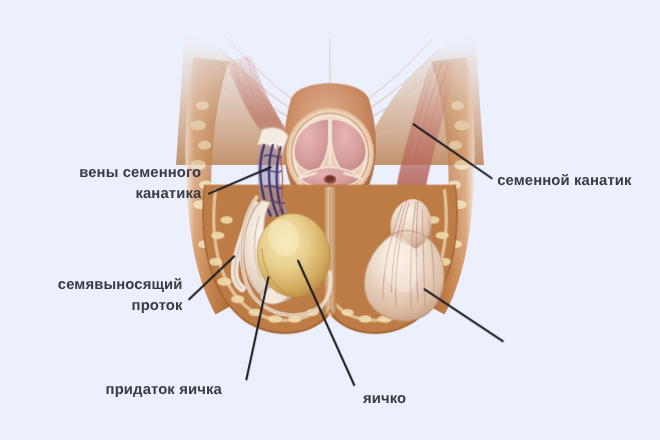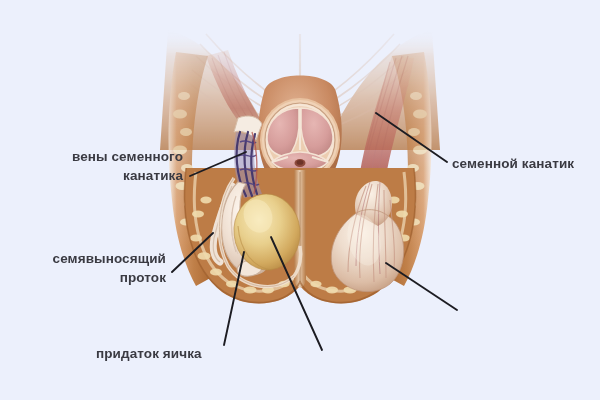--- a/index.html
+++ b/index.html
@@ -368,17 +368,18 @@
   </svg>
 
   <div class="label right-aligned" style="left: 18px; top: 250px; width: 148px; color: rgb(58, 58, 66);">семявыносящий
 проток</div>
 
   <div class="label right-aligned" style="left: 38px; top: 148px; width: 145px; color: rgb(58, 58, 66);">вены семенного
 канатика</div>
 
   <div class="label left-aligned" style="left: 96px; top: 345px; width: 140px; color: rgb(58, 58, 66);">придаток яичка</div>
 
+  <div class="label left-aligned" style="left: 330px; top: 353px; width: 70px; color: rgb(58, 58, 66);">яичко</div>
 
   <div class="label left-aligned" style="left: 452px; top: 155px; width: 150px; color: rgb(58, 58, 66);">семенной канатик</div>
 
 
 </div>
 
 </body></html>

